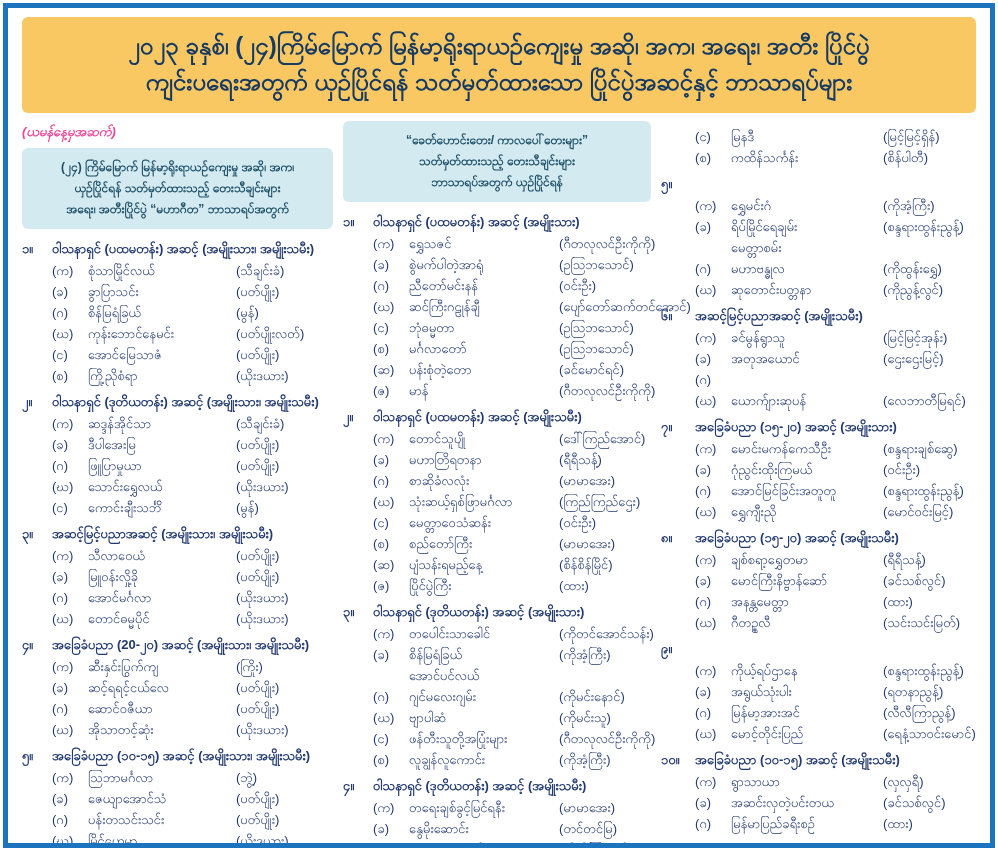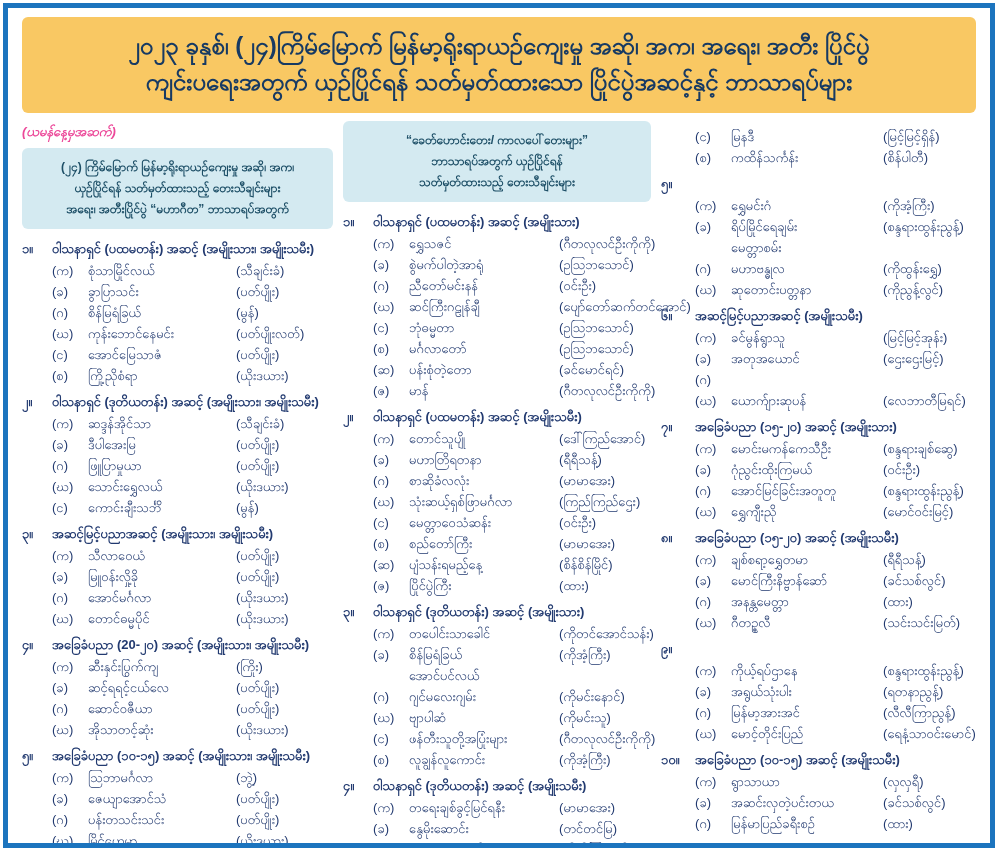--- a/index.html
+++ b/index.html
@@ -218,22 +218,22 @@
             <span></span>
             <span class="song-label">(ဃ)</span>
             <span class="song-title">မြိုင်ဟေမာ</span>
             <span class="song-credit">(ယိုးဒယား)</span>
           </div>
         </div>
       </div>
     <div class="col col2">
         <div class="cat-box">
           <div>“ခေတ်ဟောင်းတေး/ ကာလပေါ်တေးများ”</div>
+          <div>သတ်မှတ်ထားသည့် တေးသီချင်းများ</div>
           <div>ဘာသာရပ်အတွက် ယှဉ်ပြိုင်ရန်</div>
-          <div>သတ်မှတ်ထားသည့် တေးသီချင်းများ</div>
         </div>
         <div class="section">
           <div class="sec-head">
             <span>၁။</span>
             <span>ဝါသနာရှင် (ပထမတန်း) အဆင့် (အမျိုးသား)</span>
           </div>
           <div class="song-row">
             <span></span>
             <span class="song-label">(က)</span>
             <span class="song-title">ရွှေသဇင်</span>

